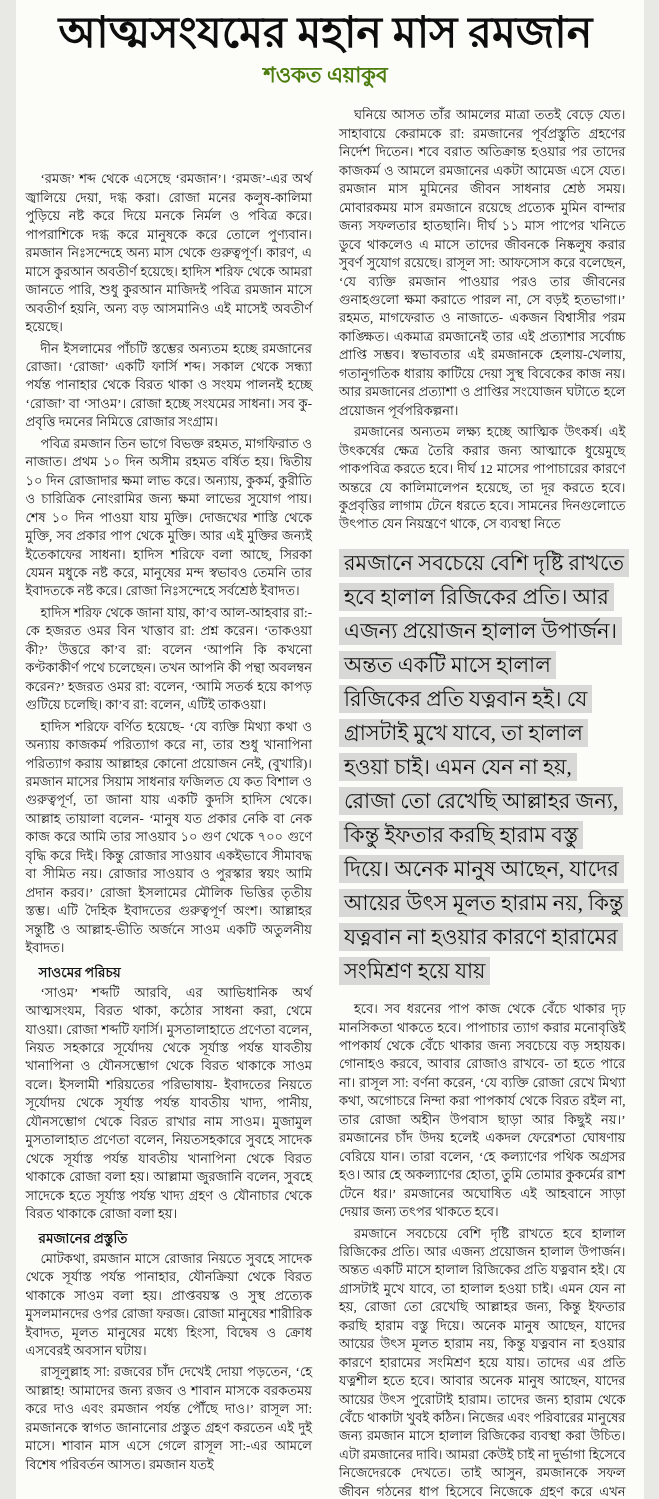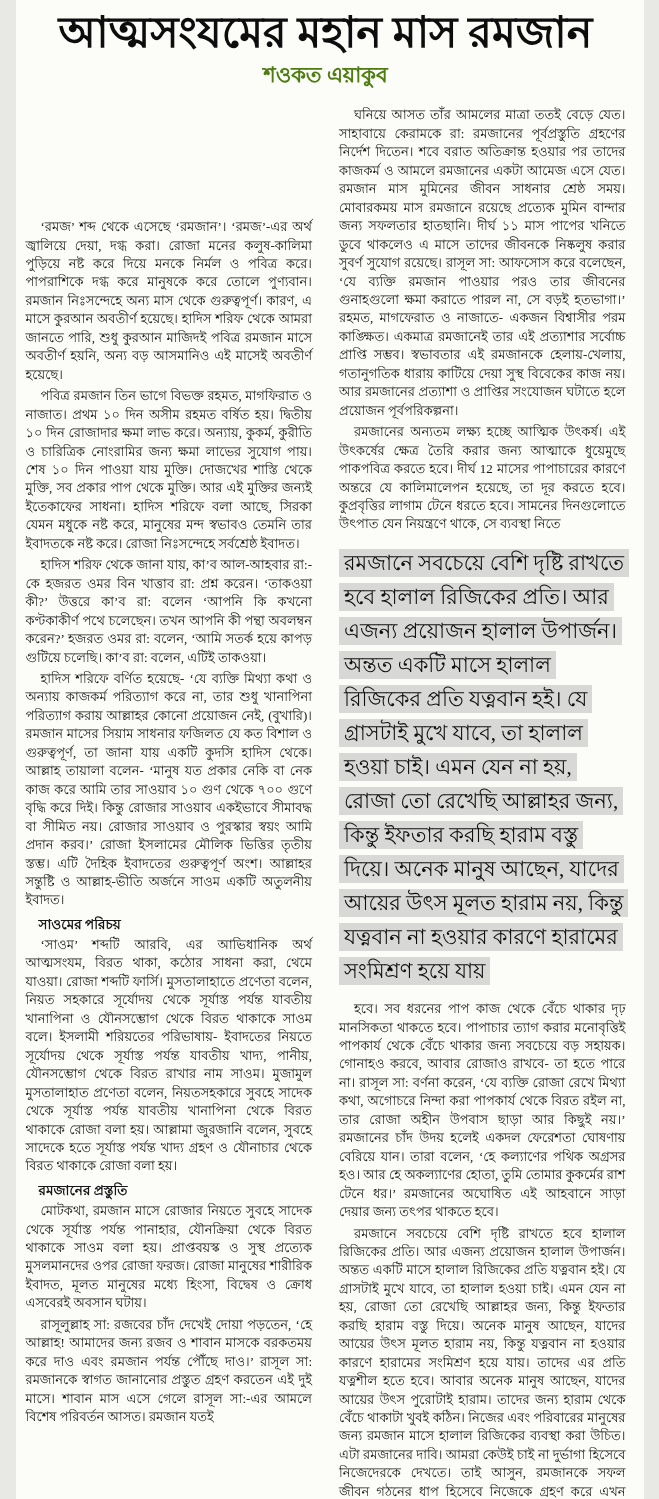--- a/index.html
+++ b/index.html
@@ -82,20 +82,21 @@
 <body>
 
 <div class="page">
   <header>
     <h1 class="title">আত্মসংযমের মহান মাস রমজান</h1>
     <div class="byline">শওকত এয়াকুব</div>
   </header>
   <main class="columns">
     <div class="col">
         <div class="block para"><span class="block-text">‘রমজ’ শব্দ থেকে এসেছে ‘রমজান’। ‘রমজ’-এর অর্থ জ্বালিয়ে দেয়া, দগ্ধ করা। রোজা মনের কলুষ-কালিমা পুড়িয়ে নষ্ট করে দিয়ে মনকে নির্মল ও পবিত্র করে। পাপরাশিকে দগ্ধ করে মানুষকে করে তোলে পুণ্যবান। রমজান নিঃসন্দেহে অন্য মাস থেকে গুরুত্বপূর্ণ। কারণ, এ মাসে কুরআন অবতীর্ণ হয়েছে। হাদিস শরিফ থেকে আমরা জানতে পারি, শুধু কুরআন মাজিদই পবিত্র রমজান মাসে অবতীর্ণ হয়নি, অন্য বড় আসমানিও এই মাসেই অবতীর্ণ হয়েছে।</span></div>
+        <div class="block para"><span class="block-text">দীন ইসলামের পাঁচটি স্তম্ভের অন্যতম হচ্ছে রমজানের রোজা। ‘রোজা’ একটি ফার্সি শব্দ। সকাল থেকে সন্ধ্যা পর্যন্ত পানাহার থেকে বিরত থাকা ও সংযম পালনই হচ্ছে ‘রোজা’ বা ‘সাওম’। রোজা হচ্ছে সংযমের সাধনা। সব কু-প্রবৃত্তি দমনের নিমিত্তে রোজার সংগ্রাম।</span></div>
         <div class="block para"><span class="block-text">পবিত্র রমজান তিন ভাগে বিভক্ত রহমত, মাগফিরাত ও নাজাত। প্রথম ১০ দিন অসীম রহমত বর্ষিত হয়। দ্বিতীয় ১০ দিন রোজাদার ক্ষমা লাভ করে। অন্যায়, কুকর্ম, কুরীতি ও চারিত্রিক নোংরামির জন্য ক্ষমা লাভের সুযোগ পায়। শেষ ১০ দিন পাওয়া যায় মুক্তি। দোজখের শাস্তি থেকে মুক্তি, সব প্রকার পাপ থেকে মুক্তি। আর এই মুক্তির জন্যই ইতেকাফের সাধনা। হাদিস শরিফে বলা আছে, সিরকা যেমন মধুকে নষ্ট করে, মানুষের মন্দ স্বভাবও তেমনি তার ইবাদতকে নষ্ট করে। রোজা নিঃসন্দেহে সর্বশ্রেষ্ঠ ইবাদত।</span></div>
         <div class="block para"><span class="block-text">হাদিস শরিফ থেকে জানা যায়, কা’ব আল-আহবার রা:-কে হজরত ওমর বিন খাত্তাব রা: প্রশ্ন করেন। ‘তাকওয়া কী?’ উত্তরে কা’ব রা: বলেন ‘আপনি কি কখনো কণ্টকাকীর্ণ পথে চলেছেন। তখন আপনি কী পন্থা অবলম্বন করেন?’ হজরত ওমর রা: বলেন, ‘আমি সতর্ক হয়ে কাপড় গুটিয়ে চলেছি। কা’ব রা: বলেন, এটিই তাকওয়া।</span></div>
         <div class="block para"><span class="block-text">হাদিস শরিফে বর্ণিত হয়েছে- ‘যে ব্যক্তি মিথ্যা কথা ও অন্যায় কাজকর্ম পরিত্যাগ করে না, তার শুধু খানাপিনা পরিত্যাগ করায় আল্লাহর কোনো প্রয়োজন নেই, (বুখারি)। রমজান মাসের সিয়াম সাধনার ফজিলত যে কত বিশাল ও গুরুত্বপূর্ণ, তা জানা যায় একটি কুদসি হাদিস থেকে। আল্লাহ তায়ালা বলেন- ‘মানুষ যত প্রকার নেকি বা নেক কাজ করে আমি তার সাওয়াব ১০ গুণ থেকে ৭০০ গুণে বৃদ্ধি করে দিই। কিন্তু রোজার সাওয়াব একইভাবে সীমাবদ্ধ বা সীমিত নয়। রোজার সাওয়াব ও পুরস্কার স্বয়ং আমি প্রদান করব।’ রোজা ইসলামের মৌলিক ভিত্তির তৃতীয় স্তম্ভ। এটি দৈহিক ইবাদতের গুরুত্বপূর্ণ অংশ। আল্লাহর সন্তুষ্টি ও আল্লাহ-ভীতি অর্জনে সাওম একটি অতুলনীয় ইবাদত।</span></div>
         <div class="block subhead"><span class="block-text">সাওমের পরিচয়</span></div>
         <div class="block para"><span class="block-text">‘সাওম’ শব্দটি আরবি, এর আভিধানিক অর্থ আত্মসংযম, বিরত থাকা, কঠোর সাধনা করা, থেমে যাওয়া। রোজা শব্দটি ফার্সি। মুসতালাহাতে প্রণেতা বলেন, নিয়ত সহকারে সূর্যোদয় থেকে সূর্যাস্ত পর্যন্ত যাবতীয় খানাপিনা ও যৌনসম্ভোগ থেকে বিরত থাকাকে সাওম বলে। ইসলামী শরিয়তের পরিভাষায়- ইবাদতের নিয়তে সূর্যোদয় থেকে সূর্যাস্ত পর্যন্ত যাবতীয় খাদ্য, পানীয়, যৌনসম্ভোগ থেকে বিরত রাখার নাম সাওম। মুজামুল মুসতালাহাত প্রণেতা বলেন, নিয়তসহকারে সুবহে সাদেক থেকে সূর্যাস্ত পর্যন্ত যাবতীয় খানাপিনা থেকে বিরত থাকাকে রোজা বলা হয়। আল্লামা জুরজানি বলেন, সুবহে সাদেকে হতে সূর্যাস্ত পর্যন্ত খাদ্য গ্রহণ ও যৌনাচার থেকে বিরত থাকাকে রোজা বলা হয়।</span></div>
         <div class="block subhead"><span class="block-text">রমজানের প্রস্তুতি</span></div>
         <div class="block para"><span class="block-text">মোটকথা, রমজান মাসে রোজার নিয়তে সুবহে সাদেক থেকে সূর্যাস্ত পর্যন্ত পানাহার, যৌনক্রিয়া থেকে বিরত থাকাকে সাওম বলা হয়। প্রাপ্তবয়স্ক ও সুস্থ প্রত্যেক মুসলমানদের ওপর রোজা ফরজ। রোজা মানুষের শারীরিক ইবাদত, মূলত মানুষের মধ্যে হিংসা, বিদ্বেষ ও ক্রোধ এসবেরই অবসান ঘটায়।</span></div>
         <div class="block para"><span class="block-text">রাসূলুল্লাহ সা: রজবের চাঁদ দেখেই দোয়া পড়তেন, ‘হে আল্লাহ! আমাদের জন্য রজব ও শাবান মাসকে বরকতময় করে দাও এবং রমজান পর্যন্ত পৌঁছে দাও।’ রাসূল সা: রমজানকে স্বাগত জানানোর প্রস্তুত গ্রহণ করতেন এই দুই মাসে। শাবান মাস এসে গেলে রাসূল সা:-এর আমলে বিশেষ পরিবর্তন আসত। রমজান যতই</span></div>
       </div>
     <div class="col">

